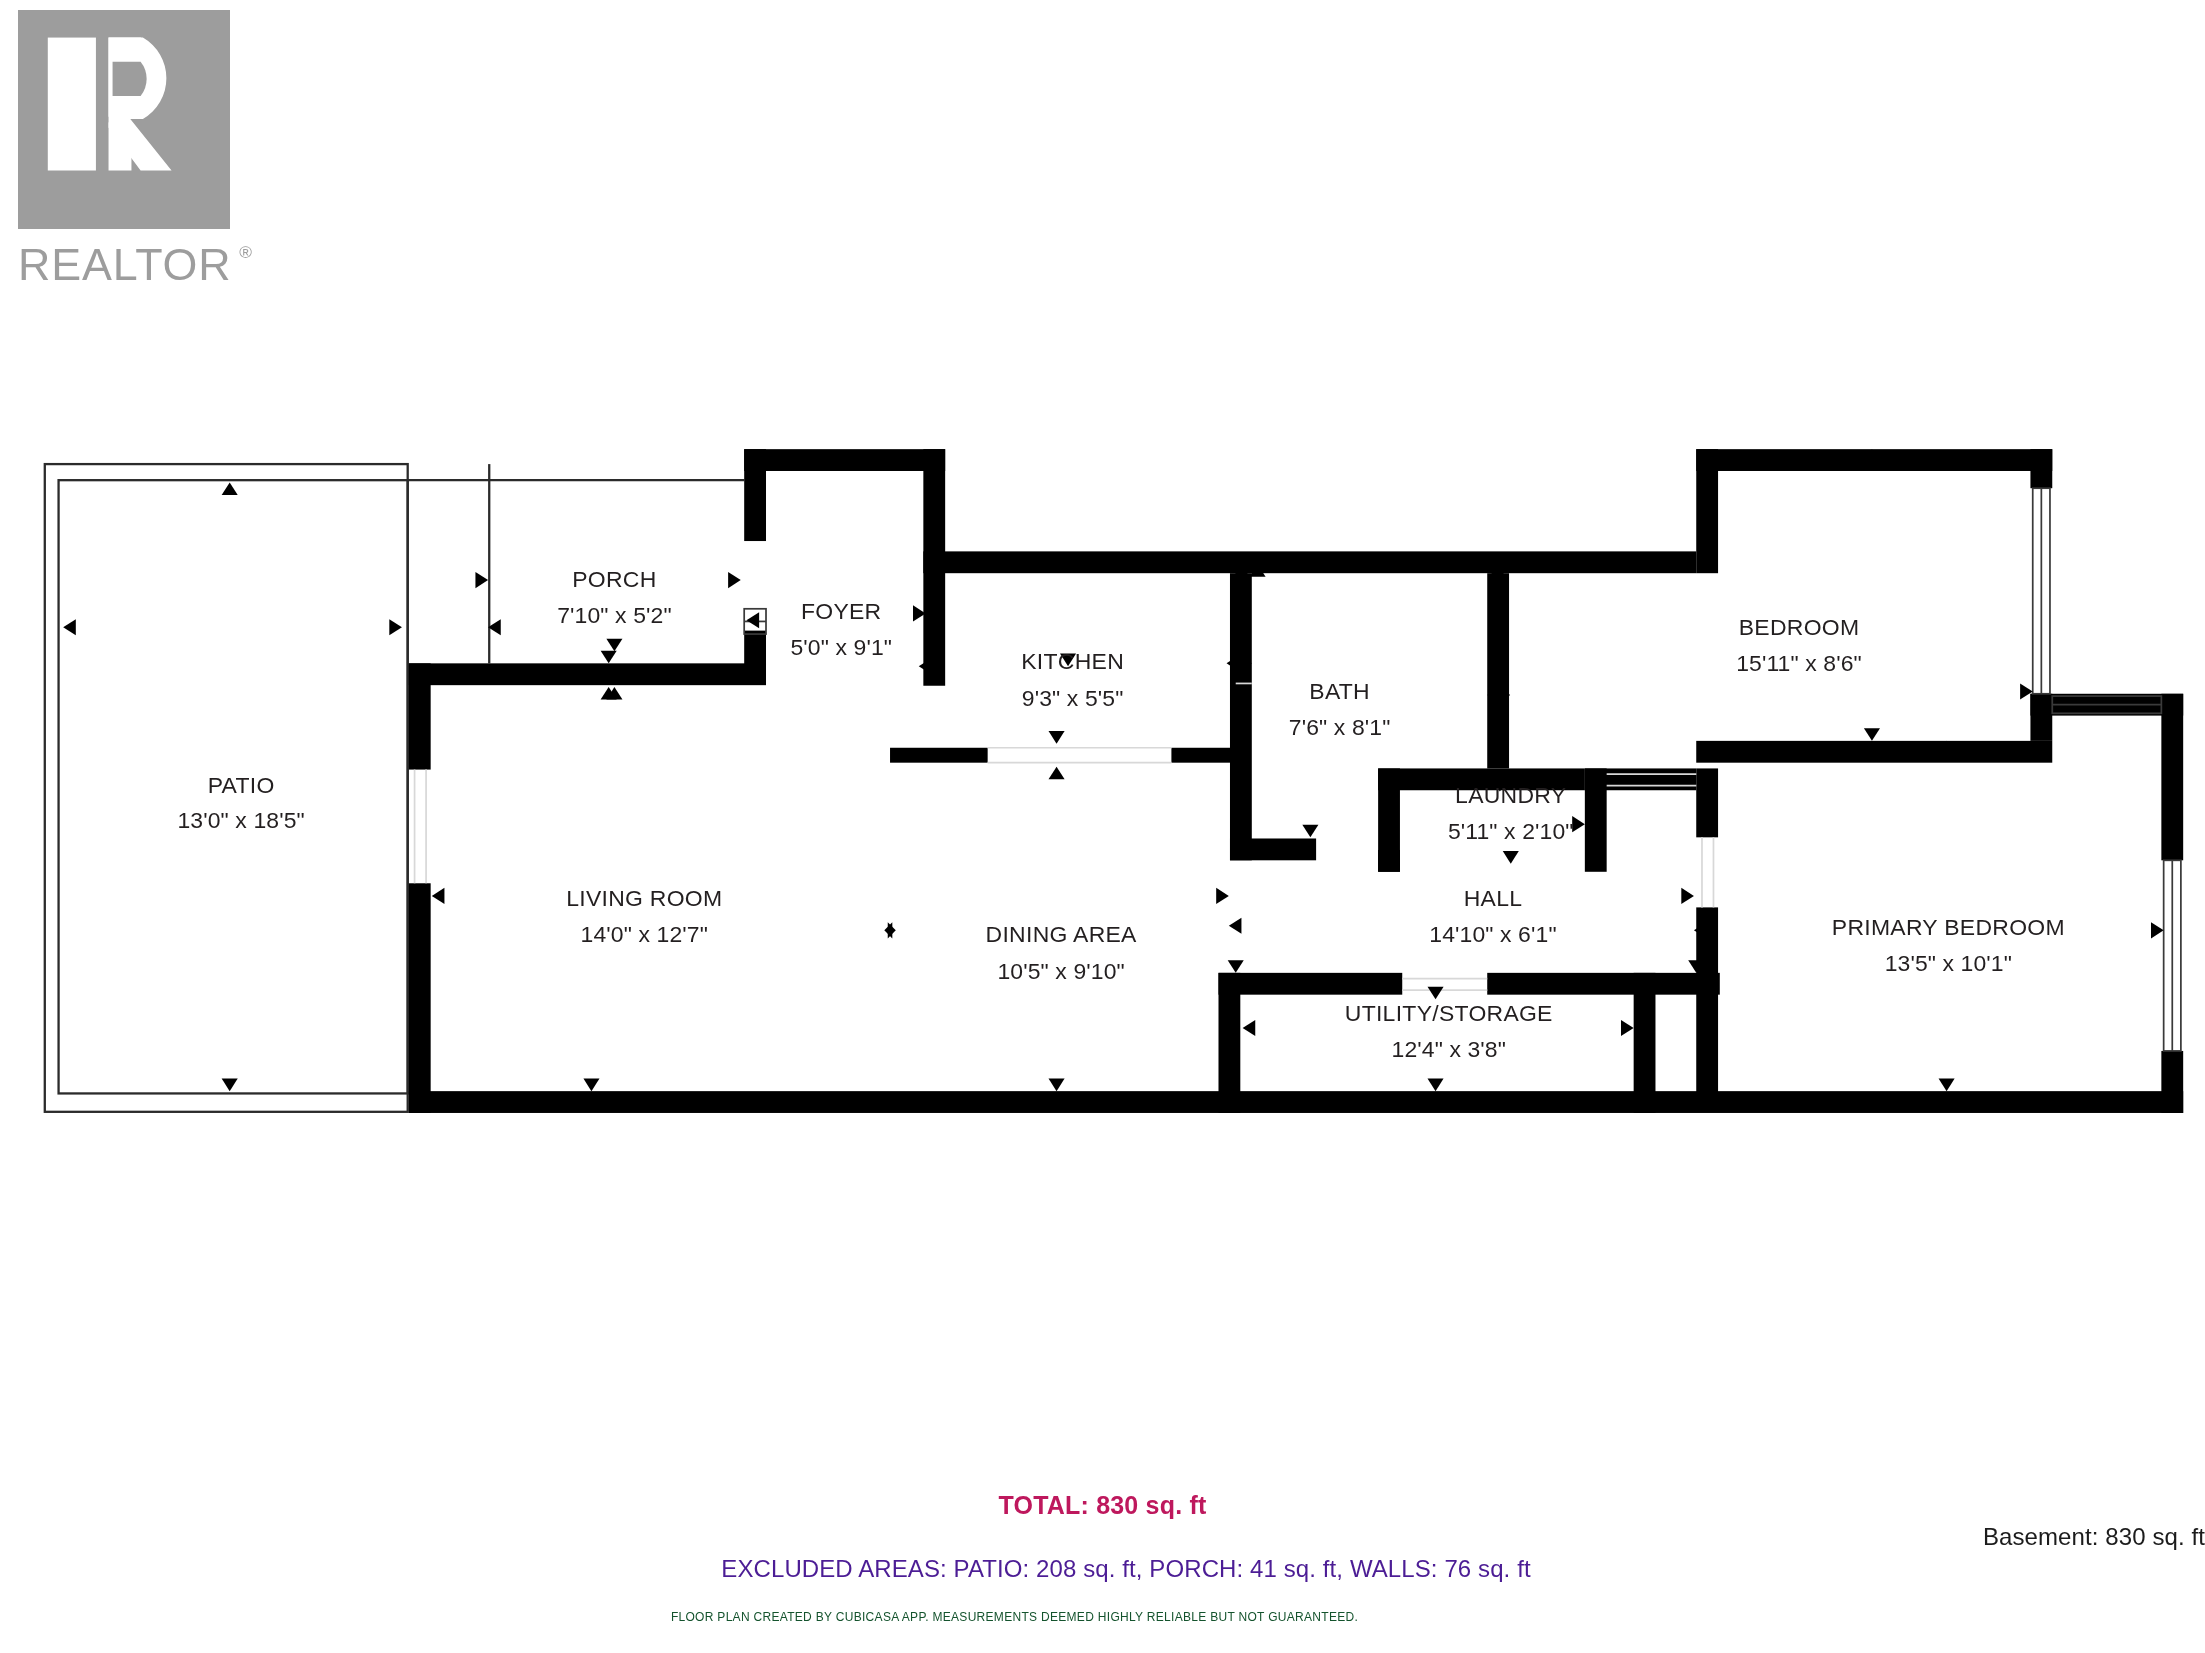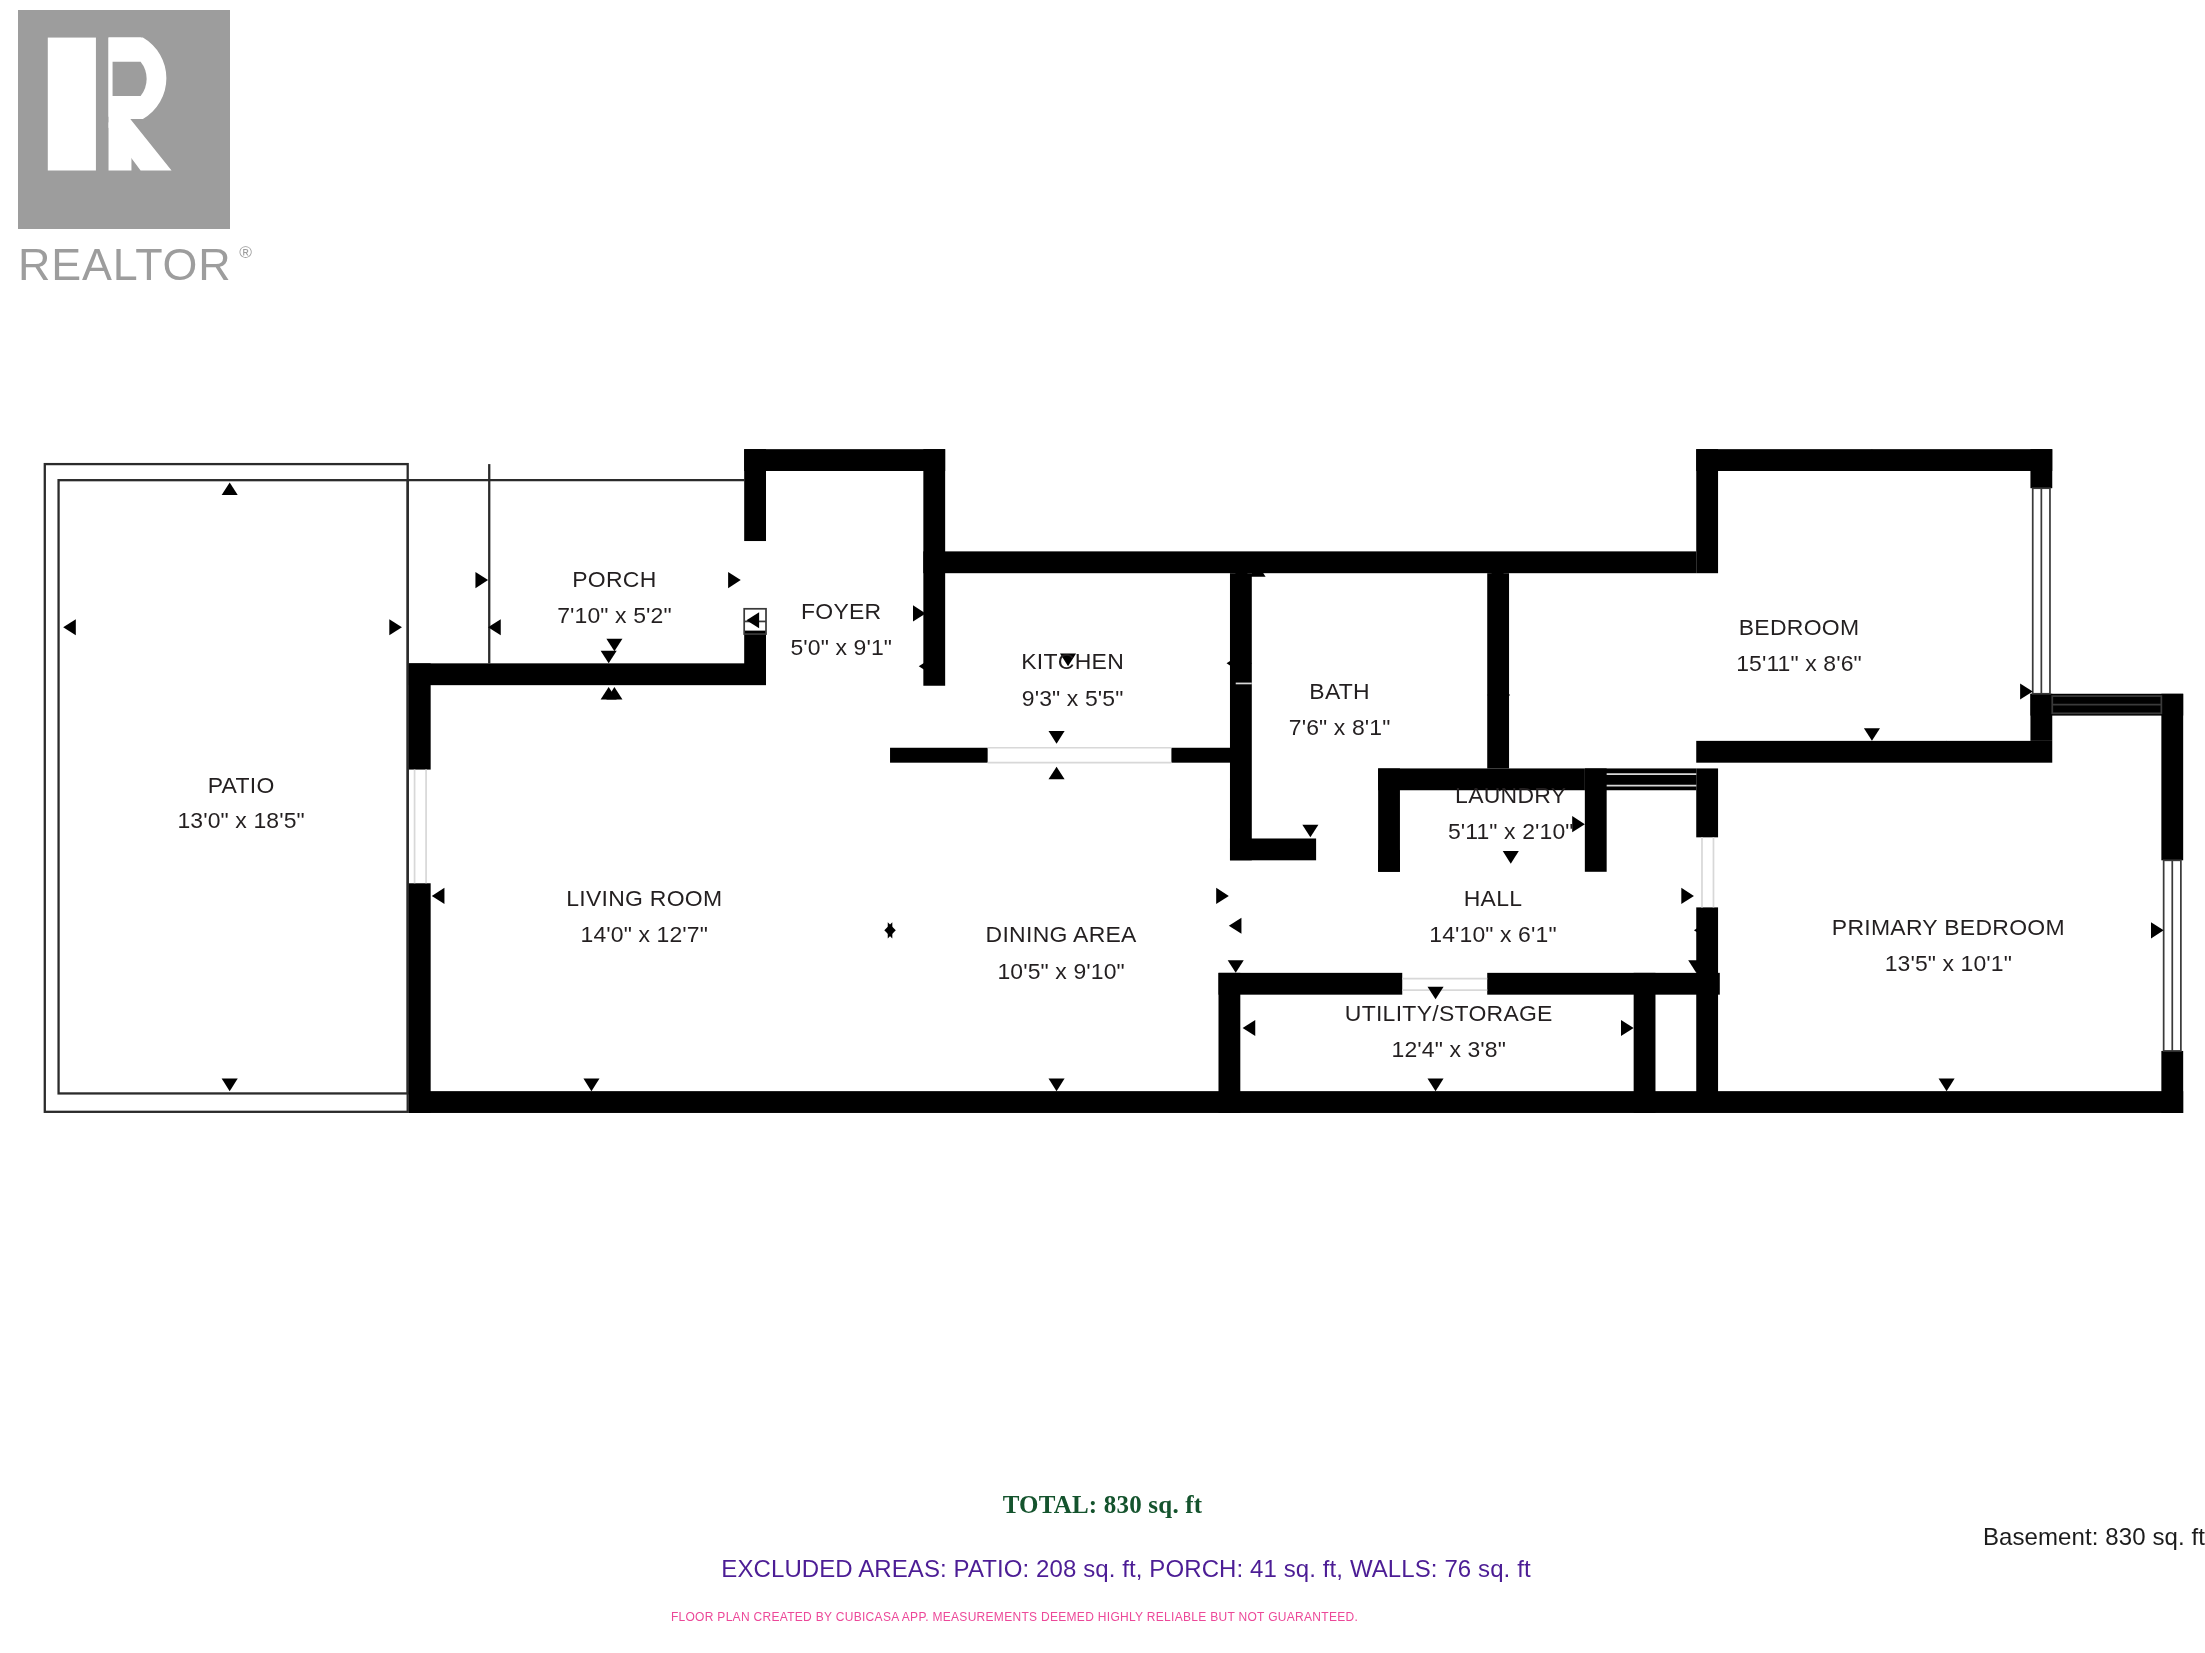--- a/index.html
+++ b/index.html
@@ -83,24 +83,23 @@
   #summary {
     position: absolute;
     left: 0;
     top: 1489px;
     width: 2205px;
     text-align: center;
   }
   #summary-total {
     font-size: 25px;
     font-weight: bold;
-    color: #14532d;
+    color: #be185d;
     line-height: 1.28;
     letter-spacing: 0.2px;
-    font-family: Liberation Serif, serif;
   }
   #summary-basement {
     font-size: 24px;
     color: #1c1c1c;
     line-height: 1.32;
     letter-spacing: 0.1px;
     text-align: right;
   }
   #summary-excluded {
     font-size: 24px;
@@ -110,21 +109,21 @@
     margin-left: 47px;
   }
   #disclaimer {
     position: absolute;
     left: 0;
     top: 1610px;
     width: 2029px;
     text-align: center;
     font-size: 12px;
     letter-spacing: 0.3px;
-    color: #ec4899;
+    color: #14532d;
   }
 </style>
 </head>
 <body>
 
 <div id="realtor-logo">
   <div id="realtor-mark"></div>
   <svg id="realtor-r" viewBox="0 0 370 382">
     <rect x="52" y="48" width="84" height="232" fill="#ffffff"></rect>
     <path d="M158 48 H218 A82 82 0 0 1 218 190 H196 L268 280 H214 L158 205 Z" fill="#ffffff"></path>

